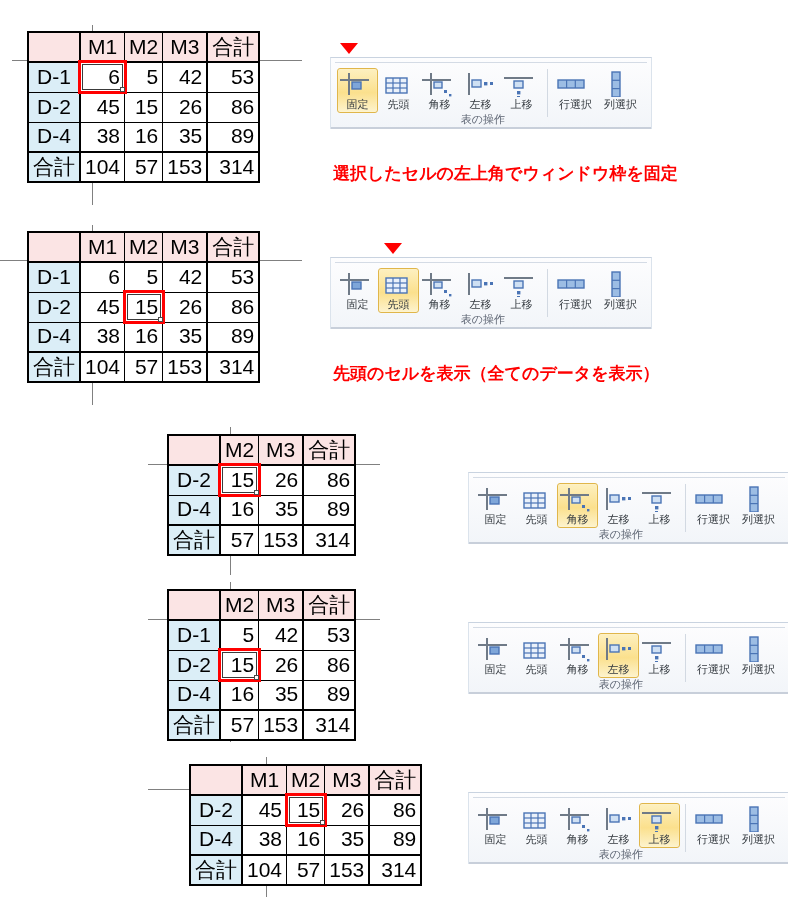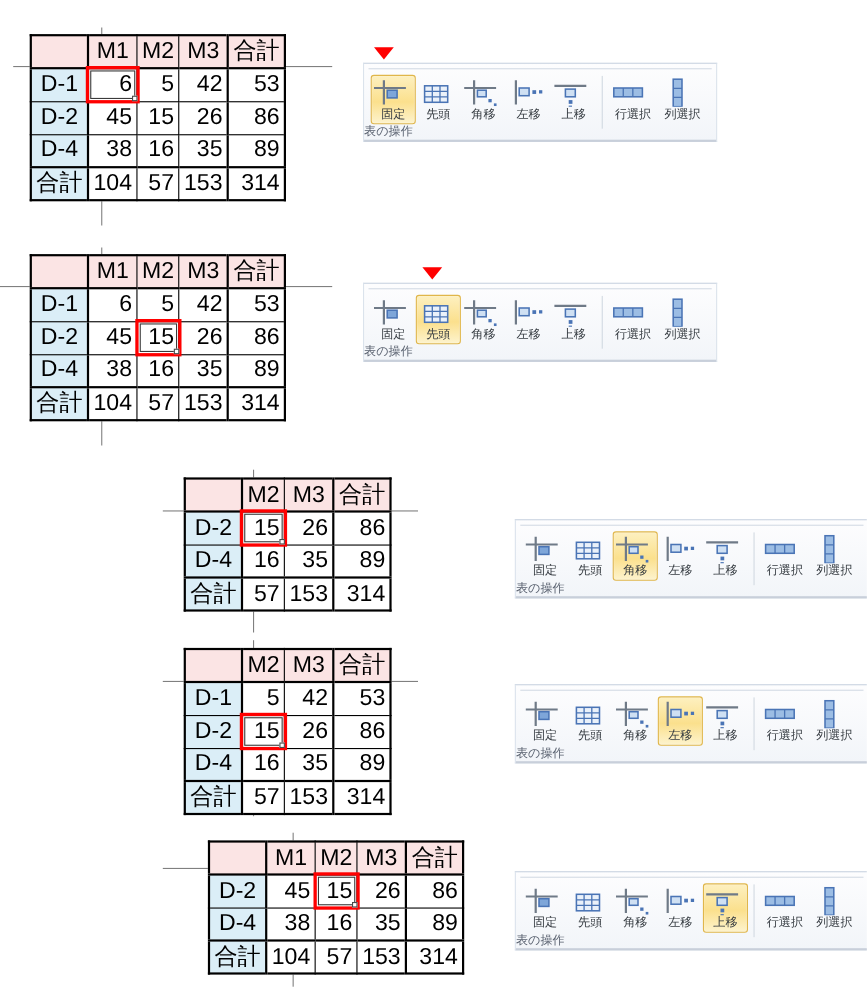--- a/index.html
+++ b/index.html
@@ -95,21 +95,21 @@
   .rlabel {
     font-size: 11px; color: #33393f; margin-top: 2px;
     line-height: 1.05; text-align: center;
   }
   .rsep {
     width: 1px; height: 48px; background: #d2d9e2;
     margin: 1px 5px 0 5px;
   }
   .grouplabel {
     position: absolute; bottom: 1px; left: 0; right: 16px;
-    font-size: 11px; color: #5a6270;
+    text-align: center; font-size: 11px; color: #5a6270;
   }
   .ribbon .baseline {
     position: absolute; left: 0; right: 0; bottom: -1px;
     height: 2px; background: #c8cfda;
   }
 
   
   .caption {
     position: absolute;
     color: #ff0000;
@@ -245,20 +245,21 @@
               <rect x="13" y="1" width="8" height="25" fill="#9cbde4" stroke="#4a74b5" stroke-width="1.4"></rect>
               <line x1="13" y1="9.3" x2="21" y2="9.3" stroke="#4a74b5" stroke-width="1.2"></line>
               <line x1="13" y1="17.6" x2="21" y2="17.6" stroke="#4a74b5" stroke-width="1.2"></line>
             </svg></span>
           <span class="rlabel"><span>列</span><span>選択</span></span>
         </div>
       </div>
       <div class="grouplabel">表の操作</div>
       <div class="baseline"></div>
     </div>
+  <div class="caption" style="left:333px; top:162px;">選択したセルの左上角でウィンドウ枠を固定</div>
 
   <div class="gline-h" style="left:0px; top:260px; width:302px;"></div>
   <div class="gline-v" style="left:92px; top:225px; height:180px;"></div>
   <div class="sheet" id="sheet-1" style="left:27px; top:231px;">
       <table>
         <tbody>
           <tr>
             <td class="corner">&nbsp;&nbsp;&nbsp;&nbsp;&nbsp;</td>
             <td class="colhead">M1</td>
             <td class="colhead">M2</td>
@@ -365,20 +366,21 @@
               <rect x="13" y="1" width="8" height="25" fill="#9cbde4" stroke="#4a74b5" stroke-width="1.4"></rect>
               <line x1="13" y1="9.3" x2="21" y2="9.3" stroke="#4a74b5" stroke-width="1.2"></line>
               <line x1="13" y1="17.6" x2="21" y2="17.6" stroke="#4a74b5" stroke-width="1.2"></line>
             </svg></span>
           <span class="rlabel"><span>列</span><span>選択</span></span>
         </div>
       </div>
       <div class="grouplabel">表の操作</div>
       <div class="baseline"></div>
     </div>
+  <div class="caption" style="left:333px; top:362px;">先頭のセルを表示（全てのデータを表示）</div>
 
   <div class="gline-h" style="left:148px; top:464px; width:232px;"></div>
   <div class="gline-v" style="left:230px; top:427px; height:148px;"></div>
   <div class="sheet" id="sheet-2" style="left:167px; top:434px;">
       <table>
         <tbody>
           <tr>
             <td class="corner">&nbsp;&nbsp;&nbsp;&nbsp;&nbsp;</td>
             <td class="colhead">M2</td>
             <td class="colhead">M3</td>

